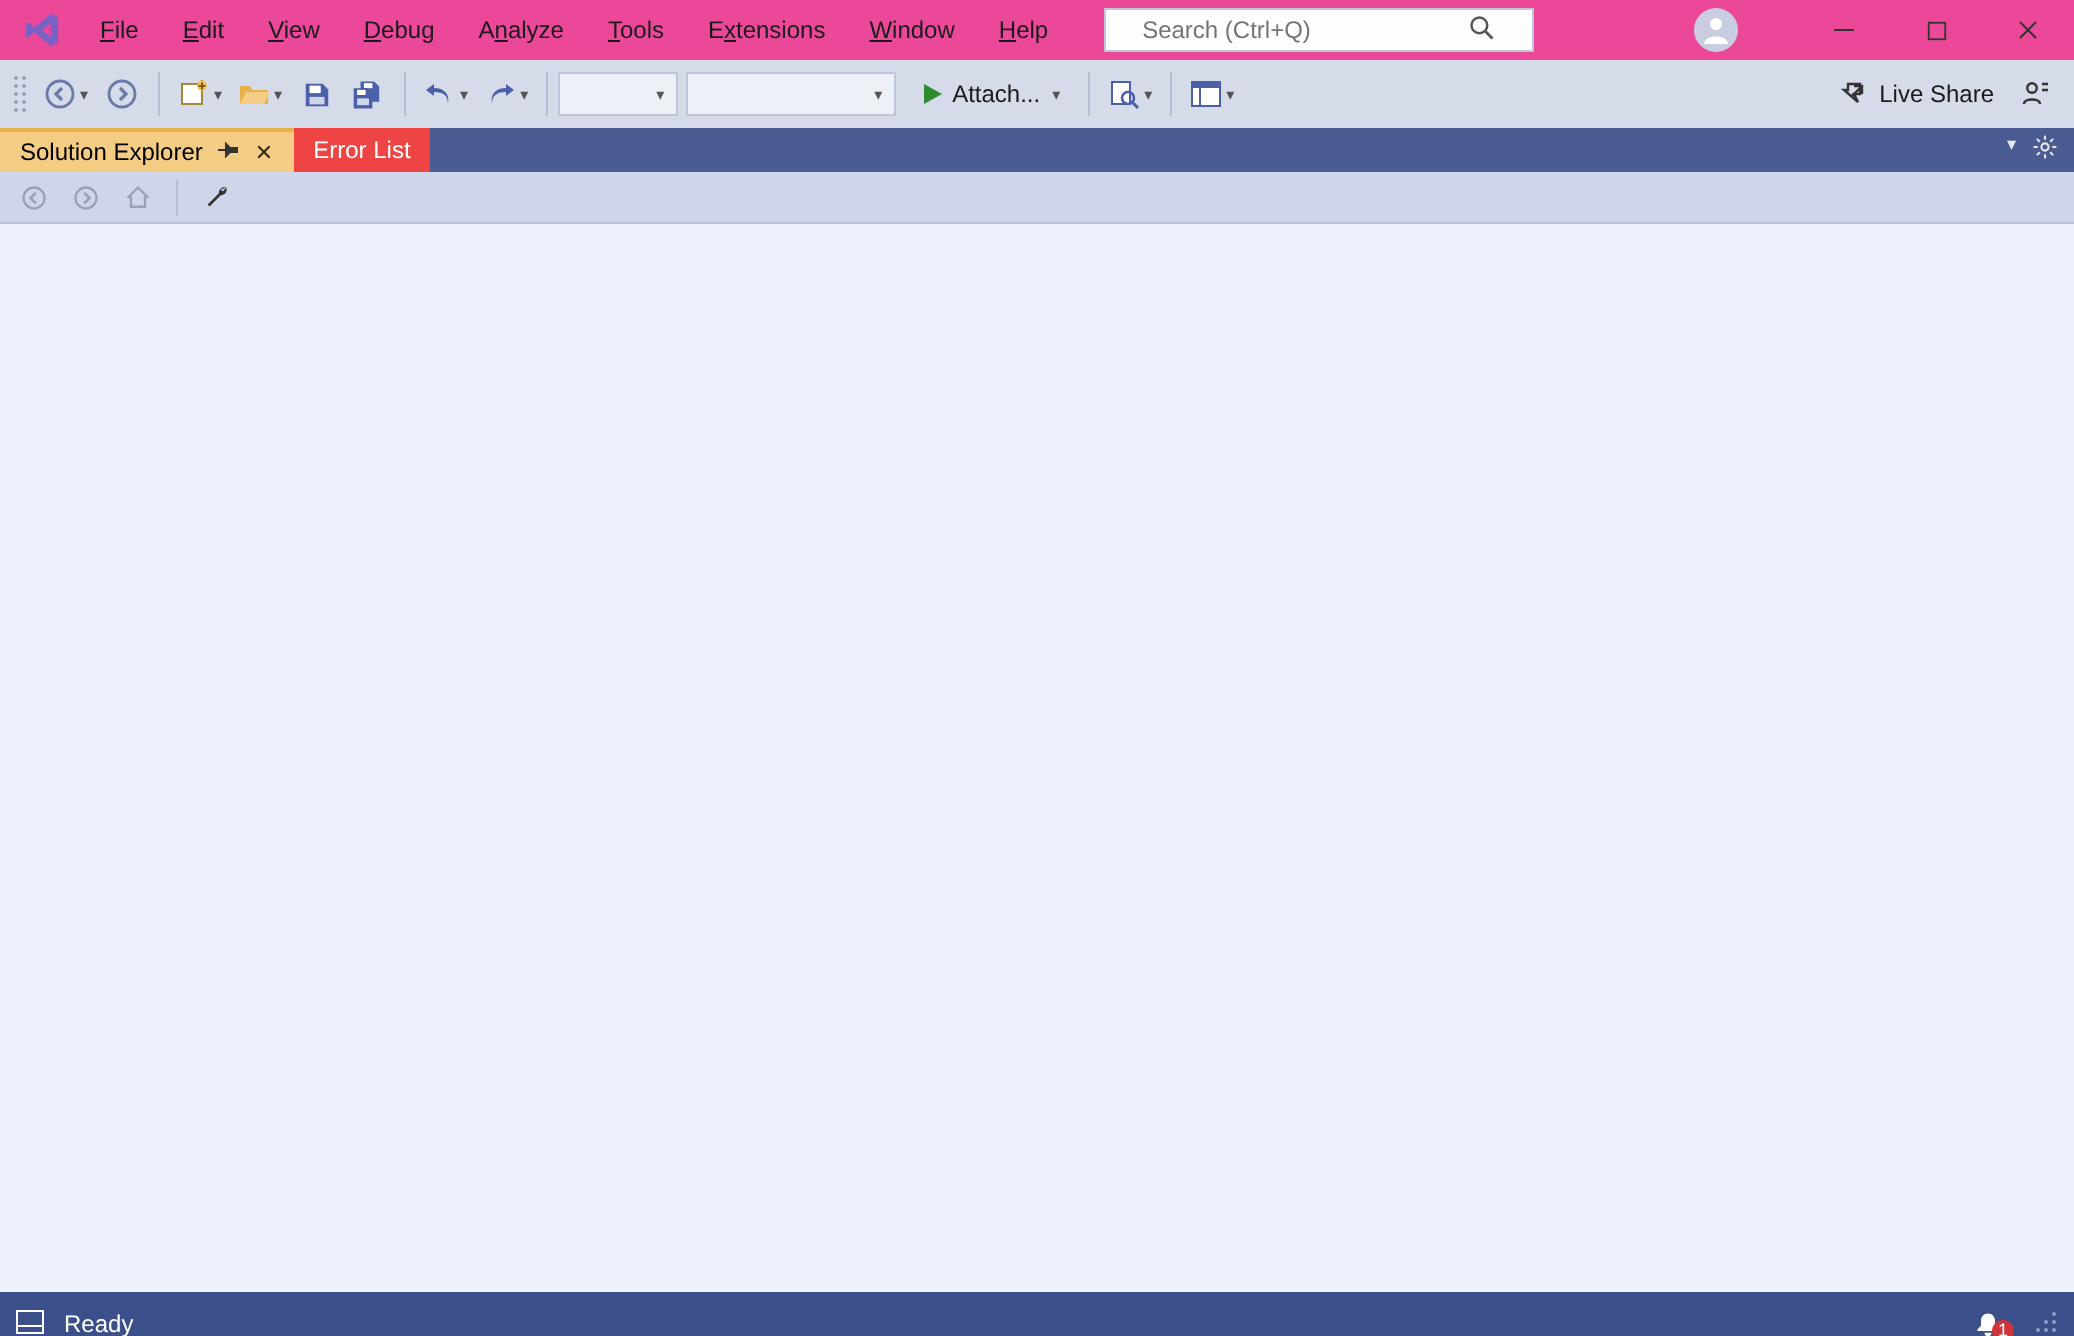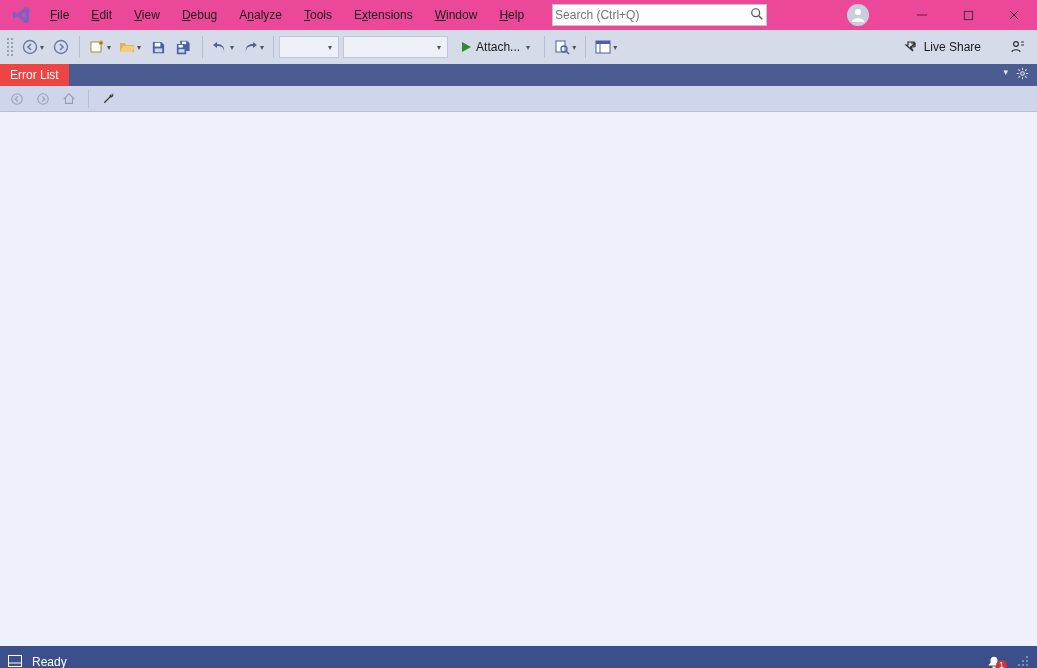--- a/index.html
+++ b/index.html
@@ -9,21 +9,21 @@
   
   .titlebar {
     display: flex; align-items: center; height: 30px;
     background: #ec4899; color: #1b1b1b; font-size: 12px; padding-left: 6px;
   }
   .vs-logo { width: 30px; display:flex;justify-content:center; }
   .menu { display: flex; gap: 2px; margin-left: 4px; }
   .menu-item { padding: 4px 10px; cursor: default; }
   .search-box {
     margin-left: 18px; width: 215px; height: 22px; background: #fdfdfd;
-    border: 1px solid #bfc5da; display: flex; align-items: center; padding: 0 2px;
+    border: 1px solid #bfc5da; display: flex; align-items: center; padding: 0 18px;
   }
   .search-box input {
     flex: 1; border: none; outline: none; font-size: 12px; background: transparent;
     color: #777;
   }
   .title-spacer { flex: 1; }
   .avatar {
     width: 22px; height: 22px; border-radius: 50%; background: #c9cddf;
     display:flex;align-items:center;justify-content:center; margin-right: 30px;
   }
@@ -38,21 +38,21 @@
     background-image: radial-gradient(circle, #9aa0b8 0.8px, transparent 0.8px);
     background-size: 4px 4px; }
   .tbtn { height: 24px; min-width: 24px; display:flex;align-items:center;justify-content:center;
     padding: 0 3px; margin: 0 1px; }
   .tbtn.drop { padding-right: 1px; }
   .tsep { width:1px; height:22px; background:#b7bdd3; margin: 0 5px; }
   .combo { height:22px; background:#eef0f8; border:1px solid #bfc5da; display:flex;align-items:center;justify-content:flex-end;padding:0 4px; }
   .combo .caret { margin-left:auto; }
   .attach { display:flex;align-items:center;gap:4px; padding:0 6px; color:#1b1b1b;}
   .toolbar-spacer { flex:1; }
-  .liveshare { display:flex;align-items:center;gap:6px;color:#1b1b1b; margin-right:24px;}
+  .liveshare { display:flex;align-items:center;gap:6px;color:#1b1b1b; margin-right:8px;}
   .caret { font-size: 8px; color:#555; padding:0 2px;}
 
   
   .tabstrip {
     display:flex; align-items:center; height:22px; background:#4b5c92; color:#fff; font-size:12px;
     position: relative;
   }
   .tab {
     height:22px; display:flex; align-items:center; gap:8px; padding:0 10px;
   }
@@ -267,20 +267,29 @@
   <div class="tbtn">
     <svg width="16" height="16" viewBox="0 0 16 16">
         <circle cx="6" cy="5" r="2.4" fill="none" stroke="#333" stroke-width="1.2"></circle>
         <path d="M2 13c0-3 8-3 8 0" fill="none" stroke="#333" stroke-width="1.2"></path>
         <path d="M11 3l3 0 M11 6l3 0" stroke="#333" stroke-width="1.2"></path>
       </svg>
   </div>
 </div>
 
 <div class="tabstrip">
+  <div class="tab active">
+    <span>Solution Explorer</span>
+    <span>
+      <svg width="10" height="10" viewBox="0 0 10 10">
+          <path d="M4 0h2v4l2 2H2l2-2z M5 6v4" stroke="#333" stroke-width="1" fill="#333" transform="rotate(90 5 5)"></path>
+        </svg>
+    </span>
+    <span class="x">✕</span>
+  </div>
   <div class="tab inactive">
     <span>Error List</span>
   </div>
   <div class="tabstrip-right">
     <span class="smallcaret">▾</span>
     <span>
       <svg width="13" height="13" viewBox="0 0 16 16">
           <circle cx="8" cy="8" r="2.2" fill="none" stroke="#e8e8e8" stroke-width="1.3"></circle>
           <g stroke="#e8e8e8" stroke-width="1.3">
             <line x1="8" y1="1" x2="8" y2="3.5"></line>

